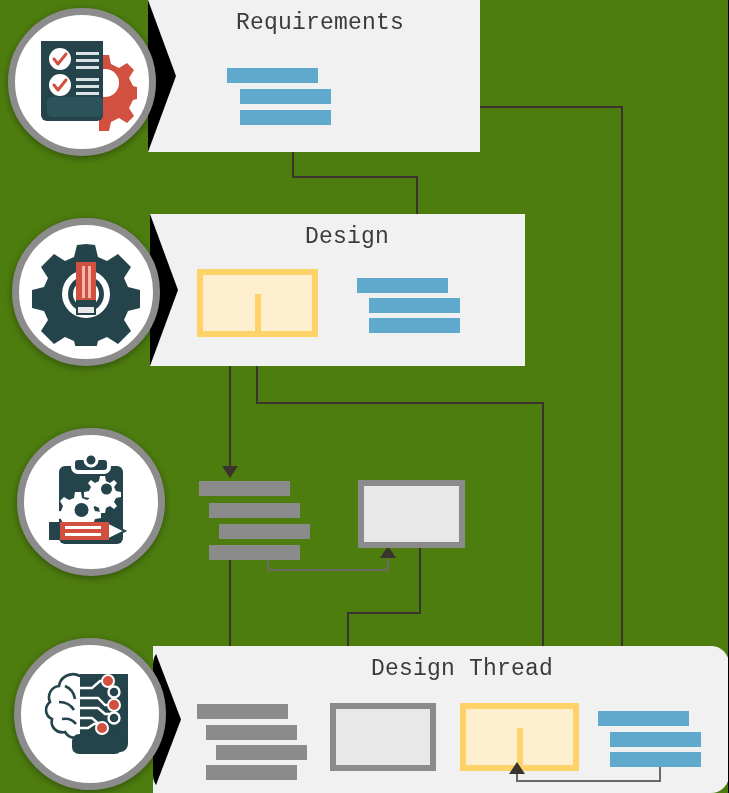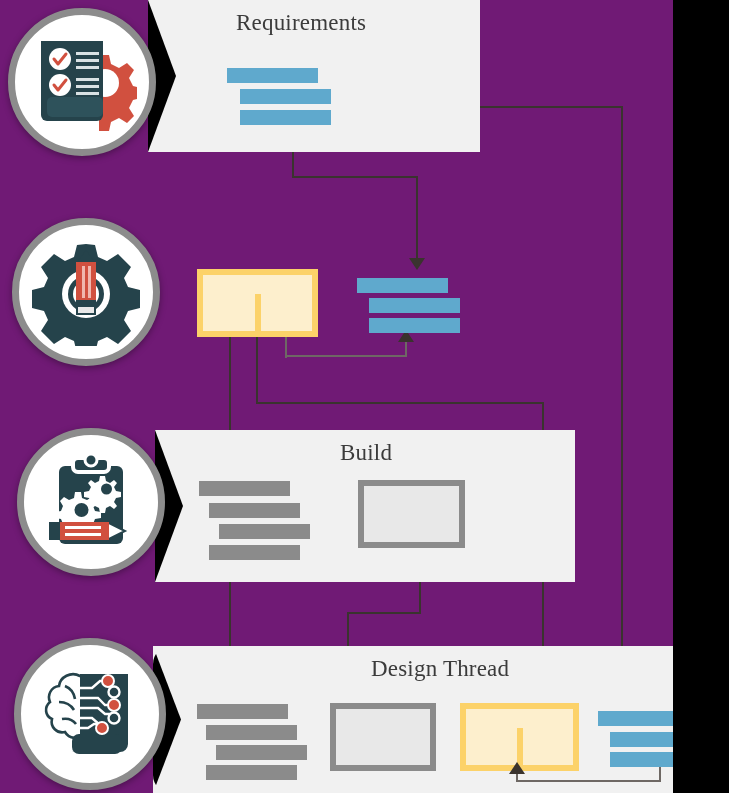--- a/index.html
+++ b/index.html
@@ -1,18 +1,18 @@
 <!DOCTYPE html>
 <html><head>
 <meta charset="utf-8">
 <style>
   html,body{margin:0;padding:0;background:#000;}
   #stage{
-    position:relative;width:673px;height:793px;background:#701a75;overflow:hidden;
-    font-family:Liberation Serif, serif;
+    position:relative;width:728px;height:793px;background:#4d7c0f;overflow:hidden;
+    font-family:Liberation Mono, monospace;
   }
   
   .band{position:absolute;background:#f1f1f1;}
   .band .notch{position:absolute;left:0;top:0;width:28px;height:100%;background:#000;
     clip-path:polygon(0 0,100% 50%,0 100%);}
   .band-title{position:absolute;top:10px;left:0;width:100%;text-align:center;
     font-size:23px;color:#3b3b3b;letter-spacing:.2px;font-weight:400;}
   #band-req{left:148px;top:0;width:332px;height:152px;}
   #band-req .band-title{text-align:left;left:88px;width:auto;}
   #band-des{left:150px;top:214px;width:375px;height:152px;}
@@ -96,25 +96,25 @@
   <div class="ln v" style="left:419px;top:546px;height:67px;"></div>
   <div class="ln h" style="left:347px;top:612px;width:74px;"></div>
   <div class="ln v" style="left:347px;top:612px;height:87px;"></div>
   <div class="arw down" style="left:340px;top:692px;"></div>
 
   <div class="band" id="band-req">
     <div class="notch"></div>
     <div class="band-title">Requirements</div>
   </div>
 
-
-  <div class="band" id="band-bld">
+  <div class="band" id="band-des">
     <div class="notch"></div>
-    <div class="band-title">Build</div>
-  </div>
+    <div class="band-title">Design</div>
+  </div>
+
 
   <div class="band" id="band-dt">
     <div class="notch"></div>
     <div class="band-title">Design Thread</div>
   </div>
 
   <div class="art" style="left:0;top:0;">
     <div class="bar blue" style="left:227px;top:68px;width:91px;"></div>
     <div class="bar blue" style="left:240px;top:89px;width:91px;"></div>
     <div class="bar blue" style="left:240px;top:110px;width:91px;"></div>

